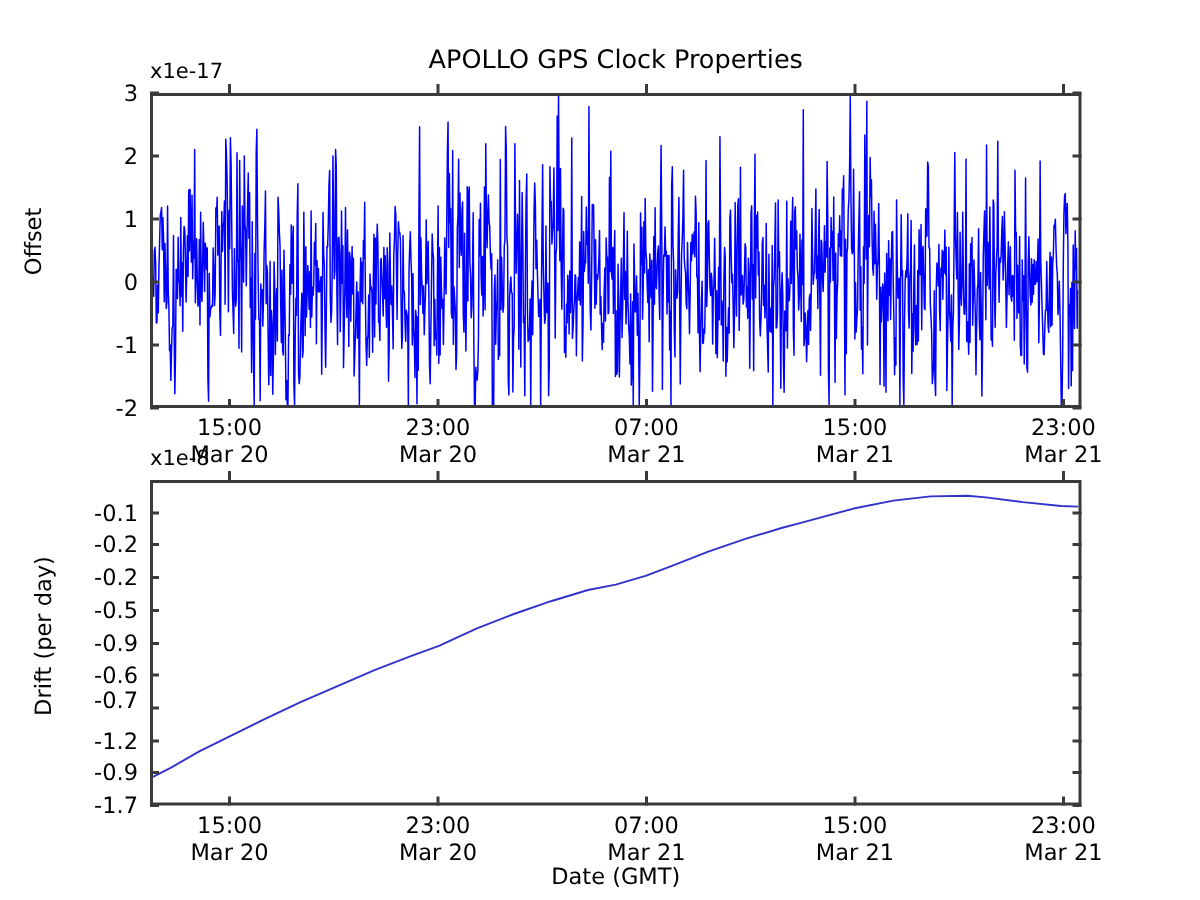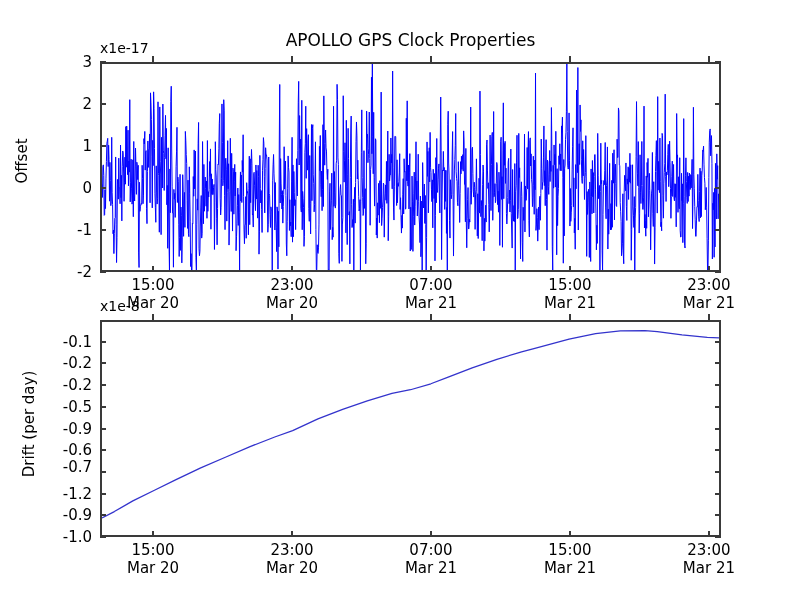--- a/index.html
+++ b/index.html
@@ -220,21 +220,21 @@
 
   <div class="exp-label" id="exp-drift" style="left:100px; top:298px;">x1e-8</div>
 
   <div class="axes" id="axes-drift">
     <svg class="plot-svg" id="svg-drift" viewBox="0 0 621 217" preserveAspectRatio="none">
         <path d="M0.00 199.64L12.42 193.13L31.05 182.28L52.79 171.43L74.52 160.58L99.36 148.65L124.20 137.80L149.04 126.94L173.88 117.18L191.89 110.67L217.35 98.74L242.19 88.97L267.03 80.29L291.87 72.69L310.50 69.01L330.99 62.93L347.76 56.42L372.60 46.66L397.44 37.98L422.28 30.38L434.70 27.13L470.10 17.36L496.80 11.94L521.64 9.11L546.48 8.68L558.90 9.77L583.74 13.02L609.20 15.62L621.00 16.06" fill="none" stroke="#3333cc" stroke-width="1.3" stroke-linejoin="round"></path>
       </svg>
   </div>
 
   <div class="ytick-col" id="ytick-col-drift">
-      <div class="ytick-label" style="top: 217px;">-1.0</div>
+      <div class="ytick-label" style="top: 217px;">-1.7</div>
       <div class="ytick-label" style="top: 195.3px;">-0.9</div>
       <div class="ytick-label" style="top: 173.6px;">-1.2</div>
       <div class="ytick-label" style="top: 147px;">-0.7</div>
       <div class="ytick-label" style="top: 130.2px;">-0.6</div>
       <div class="ytick-label" style="top: 108.5px;">-0.9</div>
       <div class="ytick-label" style="top: 86.8px;">-0.5</div>
       <div class="ytick-label" style="top: 65.1px;">-0.2</div>
       <div class="ytick-label" style="top: 43.4px;">-0.2</div>
       <div class="ytick-label" style="top: 21.7px;">-0.1</div>
     </div>
@@ -290,14 +290,15 @@
         <div>Mar 21</div>
       </div>
       <div class="xtick-label" style="left: 608.953px; top: 0px;">
         <div>23:00</div>
         <div>Mar 21</div>
       </div>
     </div>
 
   <div class="axis-ylabel" id="ylabel-drift">Drift (per day)</div>
 
+  <div class="axis-xlabel" id="xlabel-drift">Date (GMT)</div>
 
 </div>
 
 </body></html>

